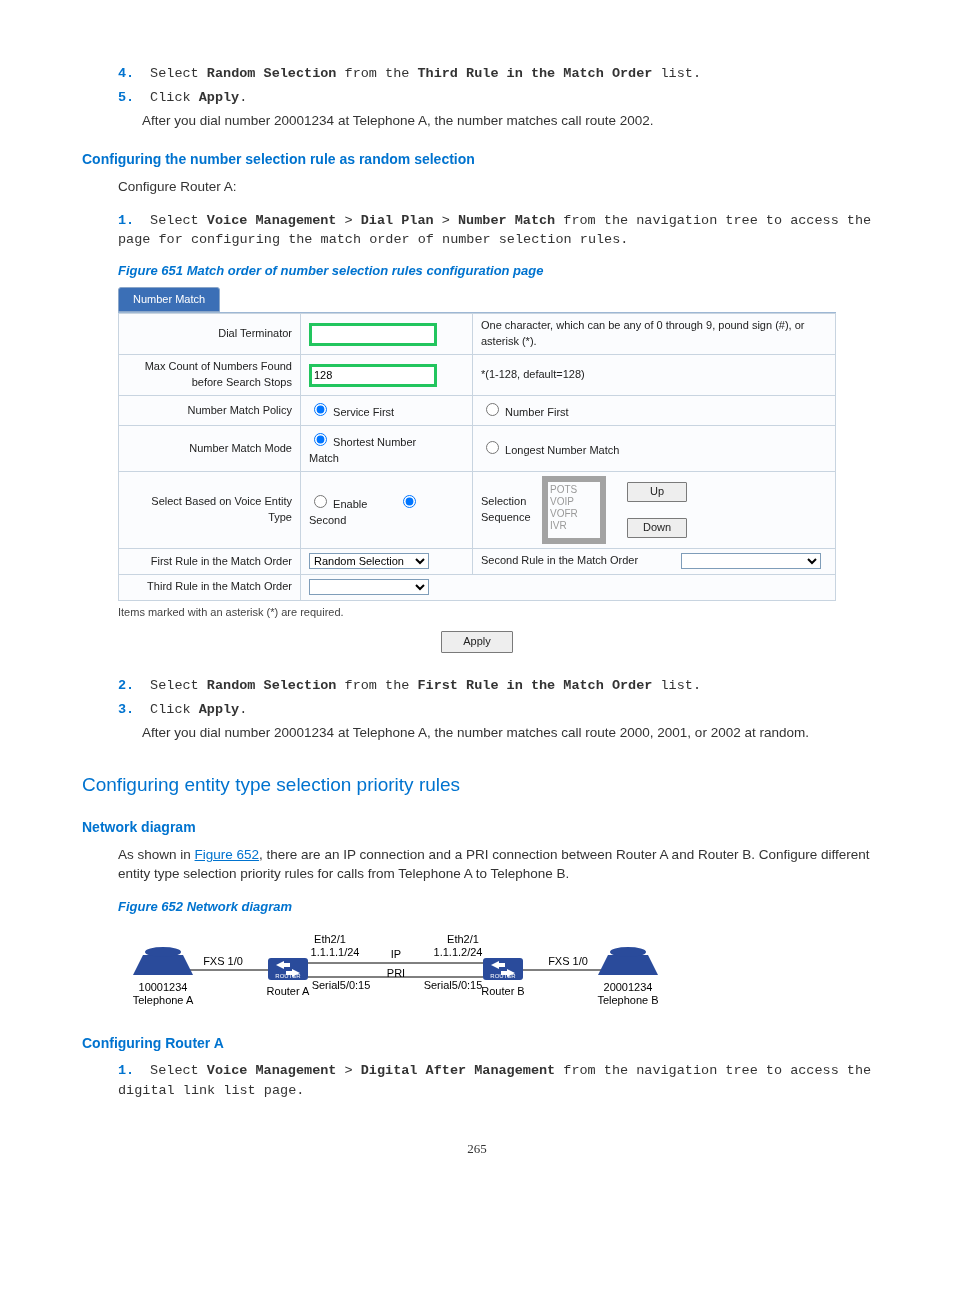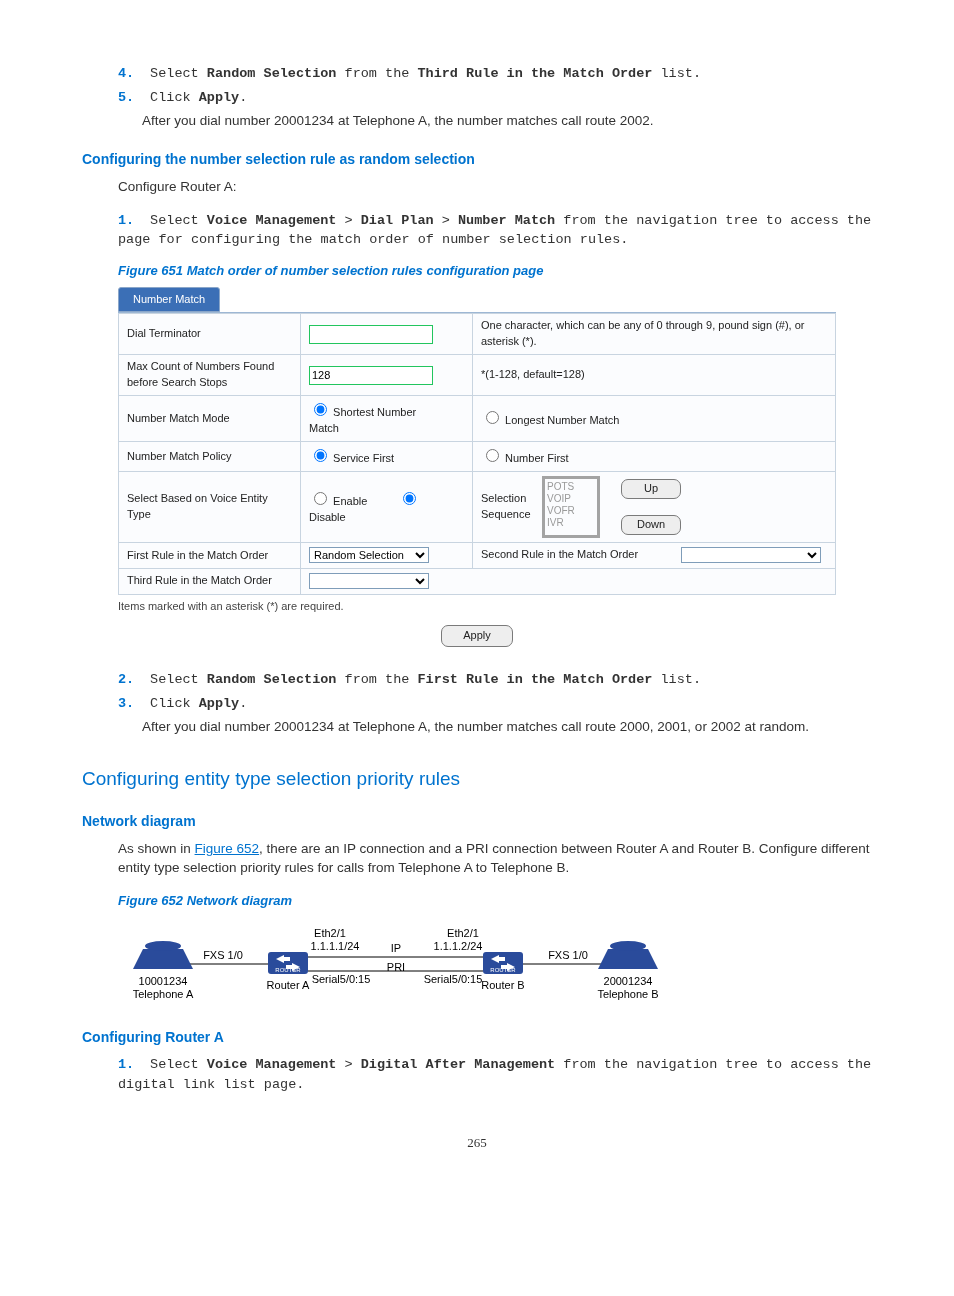--- a/index.html
+++ b/index.html
@@ -24,33 +24,33 @@
   .ui-fig { margin: 0 36px 0 36px; font-family: Tahoma, Arial, sans-serif; font-size: 11px; color: #222; }
   .ui-tab {
     display: inline-block; background: #3b6fb6; color: #fff; border: 1px solid #8aa6c9;
     padding: 4px 14px; border-radius: 3px 3px 0 0; font-size: 11px;
   }
   .ui-tab-strip { border-bottom: 1px solid #9db7d4; margin-bottom: 0; }
   .ui-table { width: 100%; border-collapse: collapse; }
   .ui-table td {
     border: 1px solid #c8d4e0; padding: 4px 8px; vertical-align: middle; background: #fbfcfe;
   }
-  .ui-table td.lbl { width: 165px; }
-  input.txt { border: 1px solid #22c55e; font-size: 11px; padding: 1px 2px; height: 15px; }
+  .ui-table td.lbl { width: 165px; text-align: right; }
+  input.txt { border: 3px solid #22c55e; font-size: 11px; padding: 1px 2px; height: 15px; }
   input.txt.w1 { width: 118px; }
   select.sel { border: 1px solid #7f9db9; font-size: 11px; background: #fff; }
   .hint { padding-left: 6px; }
   .radio-grp label { margin-right: 28px; }
   .seq-box {
-    display: inline-block; border: 3px solid #a3a3a3; width: 48px; height: 52px; vertical-align: middle;
+    display: inline-block; border: 6px solid #a3a3a3; width: 48px; height: 52px; vertical-align: middle;
     font-size: 10px; color: #9a9a9a; padding: 2px; line-height: 12px;
   }
   .btn {
     display: inline-block; border: 1px solid #7a7a7a; background: #eee; font-size: 11px;
-    padding: 1px 0; width: 58px; text-align: center; border-radius: 7px;
+    padding: 1px 0; width: 58px; text-align: center; border-radius: 1px;
   }
   .btn.small { width: 58px; }
   .apply-row { text-align: center; margin-top: 10px; }
   .apply-row .btn { width: 70px; padding: 2px 0; }
   .footnote { font-size: 11px; margin-top: 4px; color: #444; }
 
   
   .net-fig { margin: 8px 36px 12px 36px; position: relative; height: 90px; font-size: 11px; font-family: Arial; }
   .net-fig svg { position: absolute; left: 0; top: 0; }
   .page-num { text-align: center; font-size: 13px; margin-top: 40px; font-family: Liberation Serif, serif; }
@@ -95,34 +95,34 @@
       <td class="lbl">Dial Terminator</td>
       <td style="width:155px"><input class="txt w1" value="" style=""></td>
       <td class="hint">One character, which can be any of 0 through 9, pound sign (#), or asterisk (*).</td>
     </tr>
     <tr>
       <td class="lbl">Max Count of Numbers Found before Search Stops</td>
       <td><input class="txt w1" value="128" style=""></td>
       <td class="hint">*(1-128, default=128)</td>
     </tr>
     <tr>
+      <td class="lbl">Number Match Policy</td>
+      <td class="radio-grp"><label><input type="radio" checked="" style=""> <span>Service First</span></label></td>
+      <td class="radio-grp"><label><input type="radio" style=""> <span>Number First</span></label></td>
+    </tr>
+    <tr>
       <td class="lbl">Number Match Mode</td>
       <td class="radio-grp"><label><input type="radio" checked="" style=""> <span>Shortest Number Match</span></label></td>
       <td class="radio-grp"><label><input type="radio" style=""> <span>Longest Number Match</span></label></td>
     </tr>
     <tr>
-      <td class="lbl">Number Match Policy</td>
-      <td class="radio-grp"><label><input type="radio" checked="" style=""> <span>Service First</span></label></td>
-      <td class="radio-grp"><label><input type="radio" style=""> <span>Number First</span></label></td>
-    </tr>
-    <tr>
       <td class="lbl">Select Based on Voice Entity Type</td>
       <td class="radio-grp">
         <label><input type="radio" style=""> <span>Enable</span></label>
-        <label><input type="radio" checked="" style=""> <span>Disable</span></label>
+        <label><input type="radio" checked="" style=""> <span>Second</span></label>
       </td>
       <td>
         <span style="display:inline-block;vertical-align:middle;width:58px">Selection Sequence</span>
         <span class="seq-box">
           <div>POTS</div>
           <div>VOIP</div>
           <div>VOFR</div>
           <div>IVR</div>
         </span>
         <span style="display:inline-block;vertical-align:middle;margin-left:18px">

